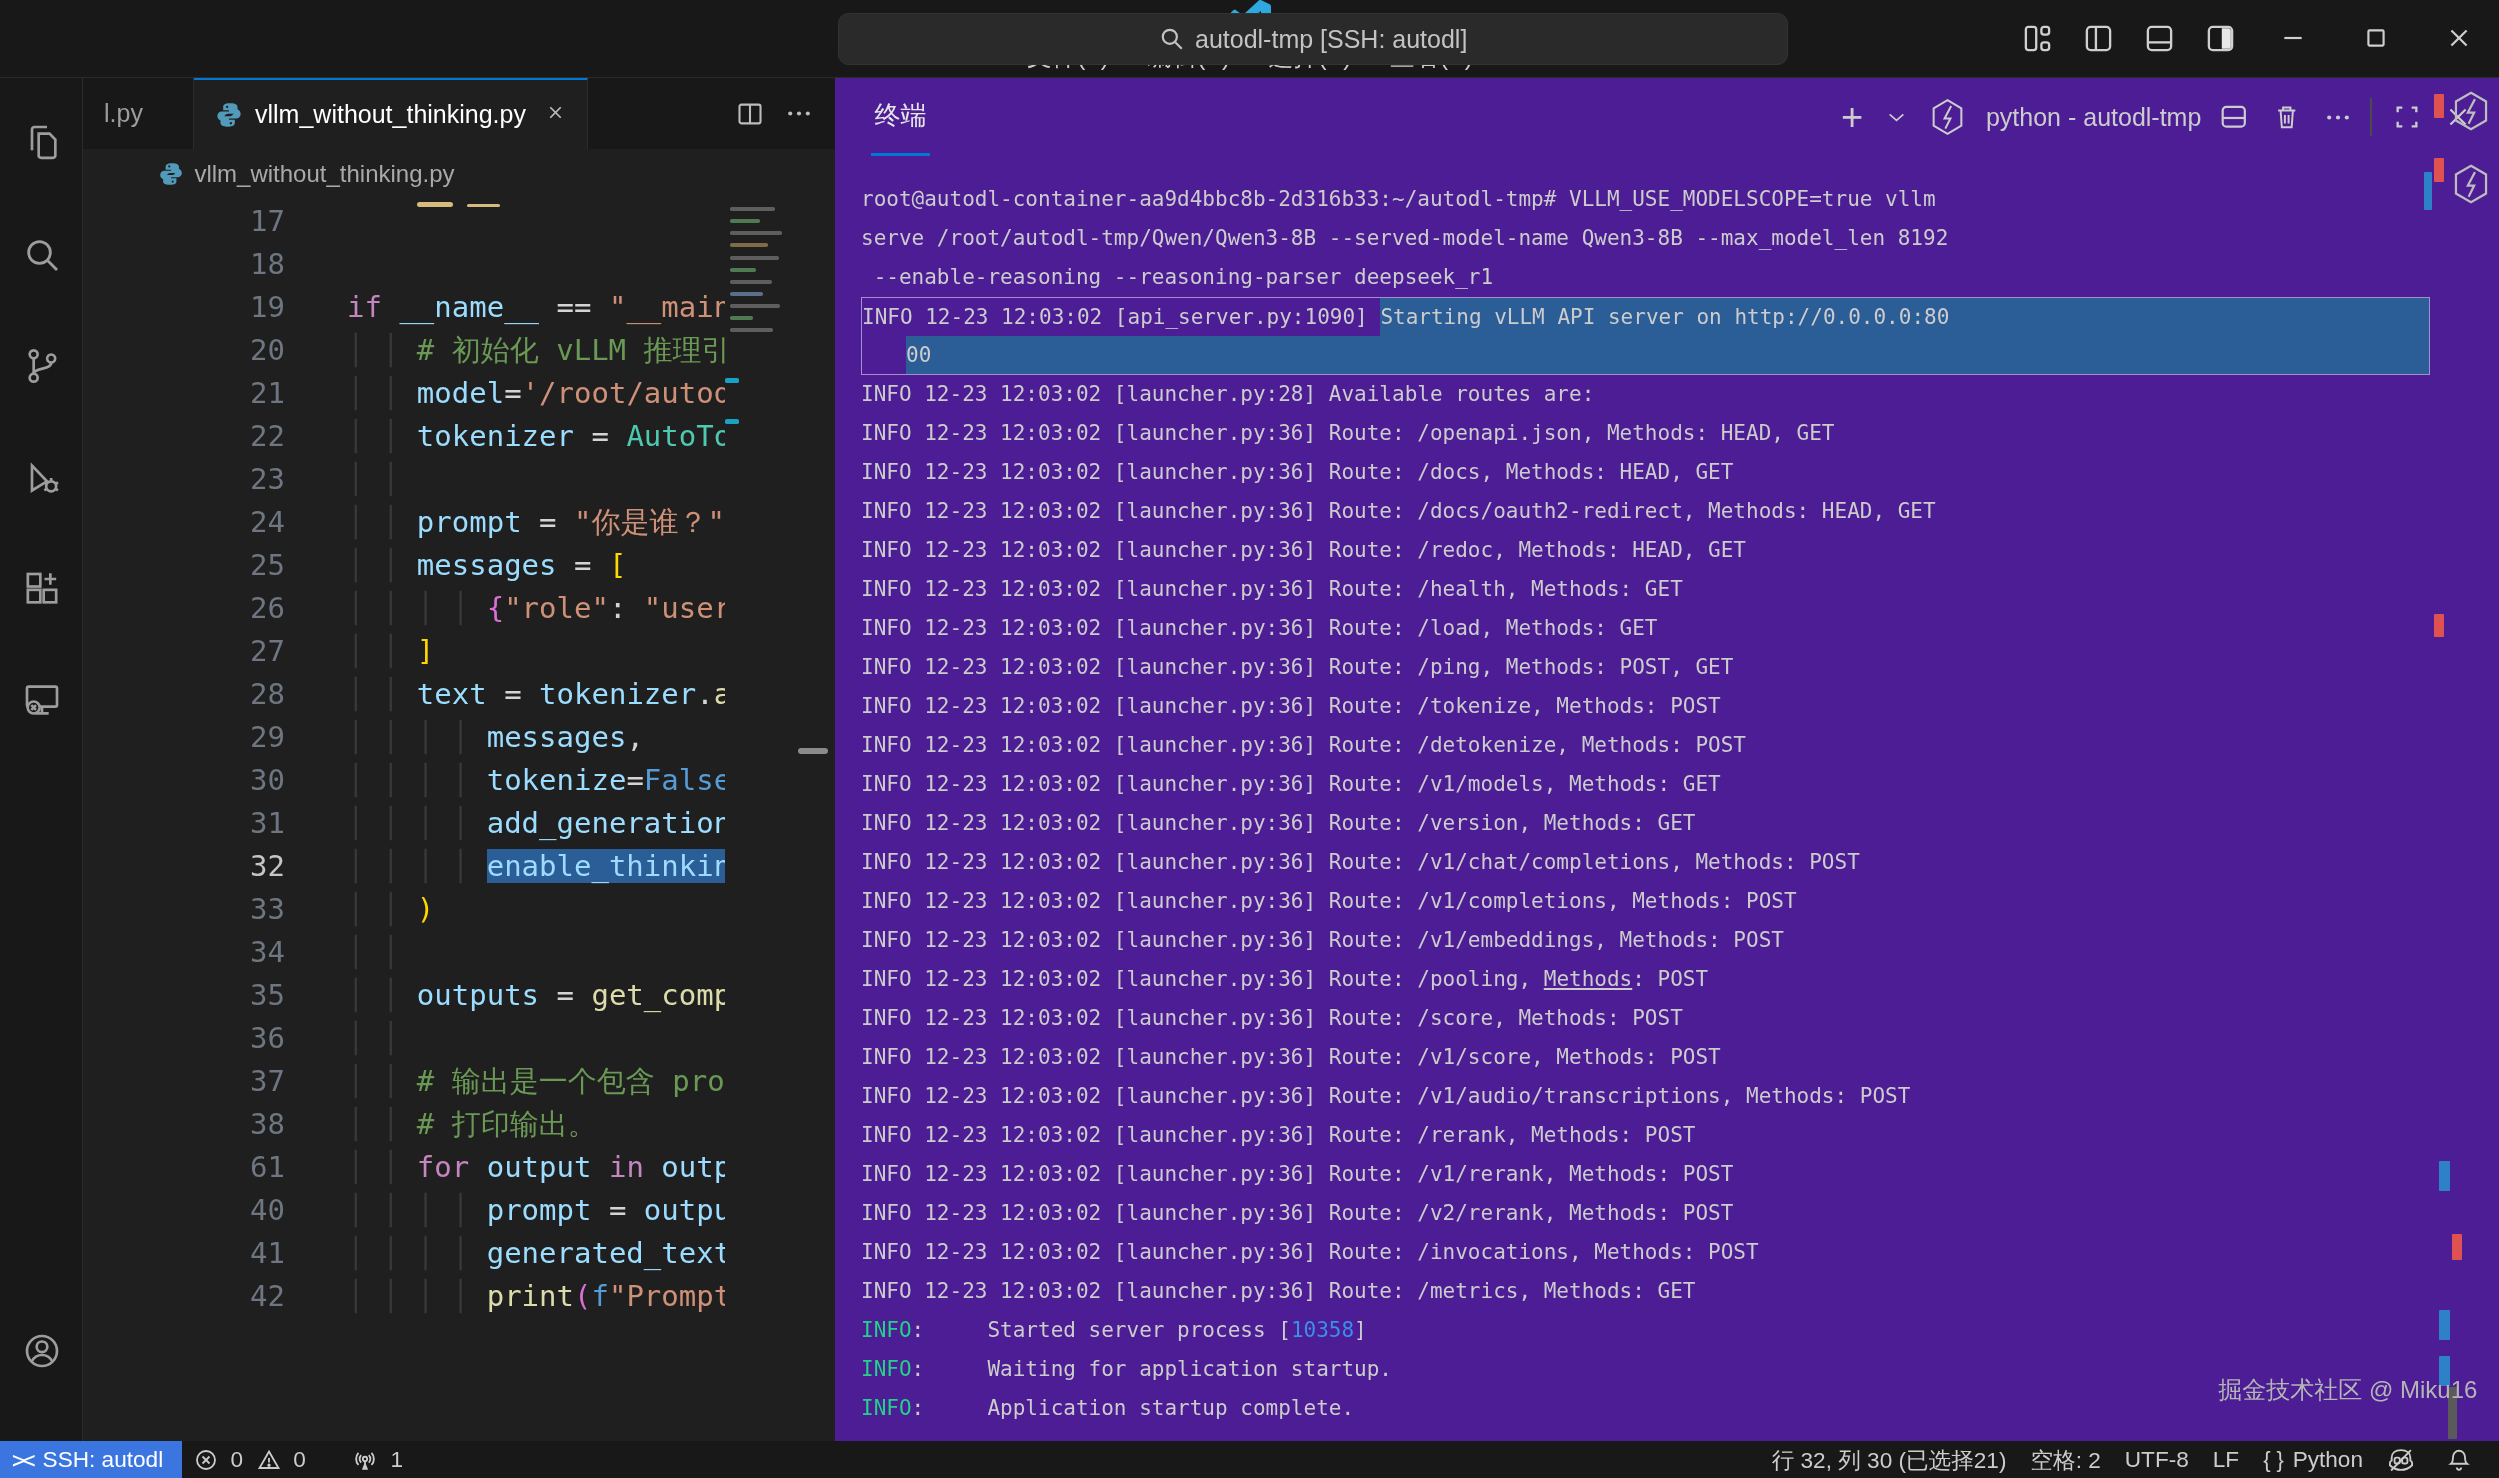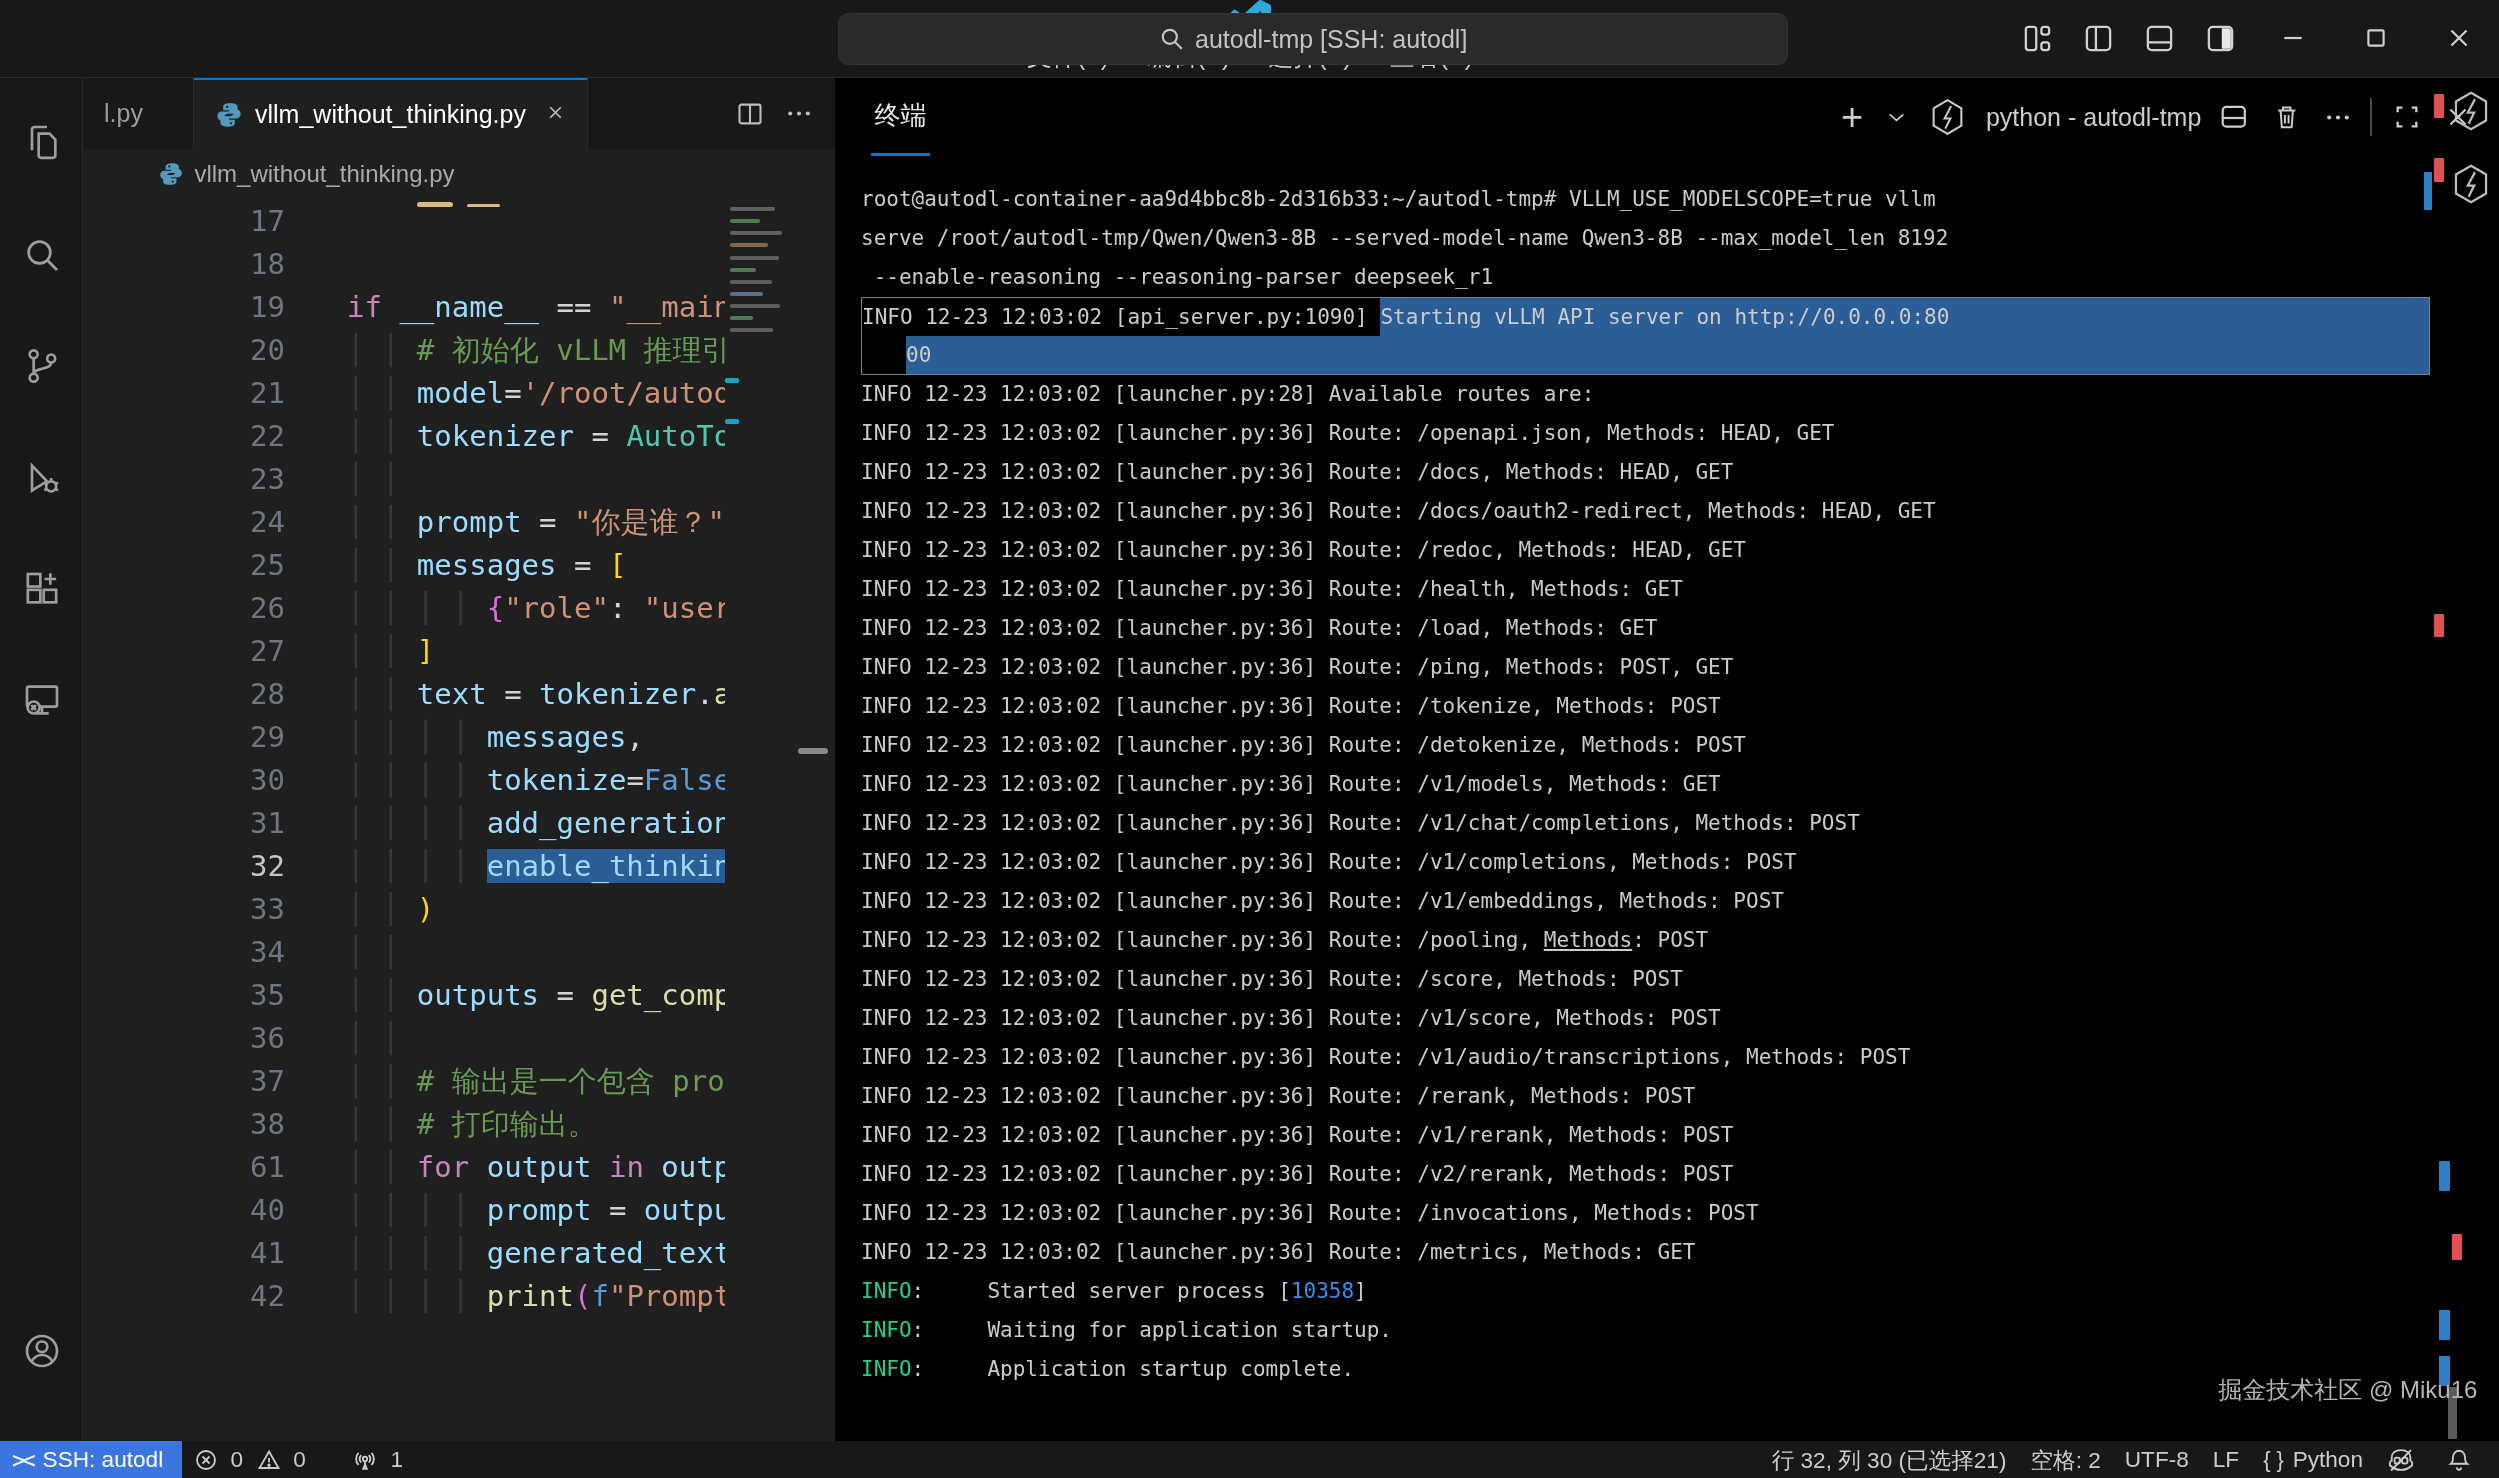--- a/index.html
+++ b/index.html
@@ -53,21 +53,21 @@
   .fn{color:#DCDCAA} .cls{color:#4EC9B0} .const{color:#569CD6} .bry{color:#FFD700} .brp{color:#DA70D6}
   .guide{color:#393939}
   .csel{background:#2b5d97;}
 
   #minimap { position:absolute; left:642px; top:122px; width:83px; height:1241px; background:#1f1f1f; }
   #minimap i { position:absolute; display:block; height:4.3px; border-radius:1.7px; }
   .squiggle { position:absolute; height:5.2px; border-radius:2.6px; background:#d7ba7d; }
   #sash-handle { position:absolute; left:715px; top:670px; width:29.5px; height:6px; border-radius:3.5px; background:#8a8a8a; }
 
   
-  #terminal { position:absolute; left:835px; top:78px; width:1665px; height:1363px; background:#000000; }
+  #terminal { position:absolute; left:835px; top:78px; width:1665px; height:1363px; background:#4c1d95; }
   #term-header { position:absolute; left:0; top:0; width:1665px; height:78px; display:flex; align-items:center; }
   #term-tab { margin-left:36px; font-size:26px; color:#e7e7e7; height:78px; display:flex; align-items:center;
               border-bottom:3.5px solid #0078d4; padding:0 3.5px; }
   #term-actions { margin-left:auto; display:flex; align-items:center; padding-right:17.4px; }
   .term-act { height:52px; display:flex; align-items:center; justify-content:center; padding:0 12px; color:#cccccc; }
   .plus-glyph { font-size:38px; color:#cccccc; line-height:35px; }
   #shell-label { font-size:25px; color:#cccccc; margin:0 5.2px 0 8.7px; }
   .vsep { width:1.7px; height:38px; background:#4a4a4a; margin:0 8.7px; }
 
   #term-content { position:absolute; left:26px; top:102px; width:1569px; height:1260px; overflow:hidden;
@@ -381,20 +381,21 @@
         <div class="trow"><span class="fg">INFO 12-23 12:03:02 [launcher.py:36] Route: /openapi.json, Methods: HEAD, GET</span></div>
         <div class="trow"><span class="fg">INFO 12-23 12:03:02 [launcher.py:36] Route: /docs, Methods: HEAD, GET</span></div>
         <div class="trow"><span class="fg">INFO 12-23 12:03:02 [launcher.py:36] Route: /docs/oauth2-redirect, Methods: HEAD, GET</span></div>
         <div class="trow"><span class="fg">INFO 12-23 12:03:02 [launcher.py:36] Route: /redoc, Methods: HEAD, GET</span></div>
         <div class="trow"><span class="fg">INFO 12-23 12:03:02 [launcher.py:36] Route: /health, Methods: GET</span></div>
         <div class="trow"><span class="fg">INFO 12-23 12:03:02 [launcher.py:36] Route: /load, Methods: GET</span></div>
         <div class="trow"><span class="fg">INFO 12-23 12:03:02 [launcher.py:36] Route: /ping, Methods: POST, GET</span></div>
         <div class="trow"><span class="fg">INFO 12-23 12:03:02 [launcher.py:36] Route: /tokenize, Methods: POST</span></div>
         <div class="trow"><span class="fg">INFO 12-23 12:03:02 [launcher.py:36] Route: /detokenize, Methods: POST</span></div>
         <div class="trow"><span class="fg">INFO 12-23 12:03:02 [launcher.py:36] Route: /v1/models, Methods: GET</span></div>
+        <div class="trow"><span class="fg">INFO 12-23 12:03:02 [launcher.py:36] Route: /version, Methods: GET</span></div>
         <div class="trow"><span class="fg">INFO 12-23 12:03:02 [launcher.py:36] Route: /v1/chat/completions, Methods: POST</span></div>
         <div class="trow"><span class="fg">INFO 12-23 12:03:02 [launcher.py:36] Route: /v1/completions, Methods: POST</span></div>
         <div class="trow"><span class="fg">INFO 12-23 12:03:02 [launcher.py:36] Route: /v1/embeddings, Methods: POST</span></div>
         <div class="trow"><span class="fg">INFO 12-23 12:03:02 [launcher.py:36] Route: /pooling, </span><span class="fg u">Methods</span><span class="fg">: POST</span></div>
         <div class="trow"><span class="fg">INFO 12-23 12:03:02 [launcher.py:36] Route: /score, Methods: POST</span></div>
         <div class="trow"><span class="fg">INFO 12-23 12:03:02 [launcher.py:36] Route: /v1/score, Methods: POST</span></div>
         <div class="trow"><span class="fg">INFO 12-23 12:03:02 [launcher.py:36] Route: /v1/audio/transcriptions, Methods: POST</span></div>
         <div class="trow"><span class="fg">INFO 12-23 12:03:02 [launcher.py:36] Route: /rerank, Methods: POST</span></div>
         <div class="trow"><span class="fg">INFO 12-23 12:03:02 [launcher.py:36] Route: /v1/rerank, Methods: POST</span></div>
         <div class="trow"><span class="fg">INFO 12-23 12:03:02 [launcher.py:36] Route: /v2/rerank, Methods: POST</span></div>

